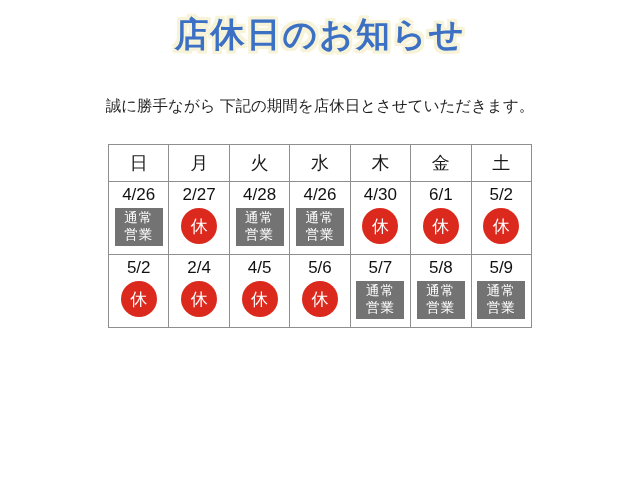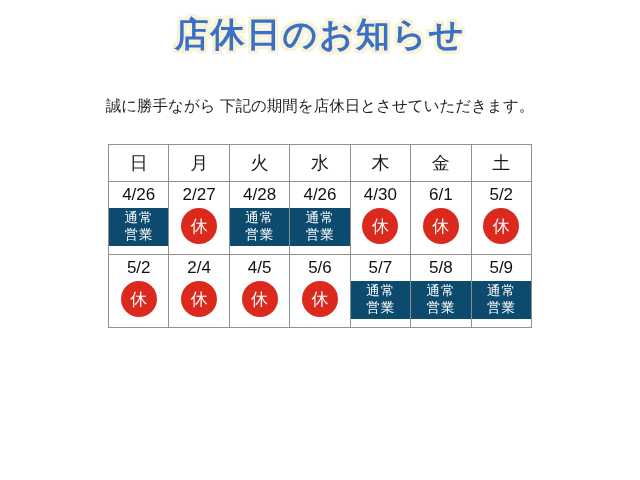--- a/index.html
+++ b/index.html
@@ -64,23 +64,23 @@
     vertical-align: top;
   }
   .cell-date {
     font-size: 17px;
     font-weight: 500;
     color: #111111;
     margin-top: 3px;
     margin-bottom: 3px;
   }
   .badge-open {
-    width: 60px; height: 38px;
+    width: 48px; height: 38px;
     margin: 0 auto;
-    background: #0c4a6e;
+    background: #737373;
     color: #ffffff;
     display: flex;
     flex-direction: column;
     align-items: center;
     justify-content: center;
     font-size: 13.5px;
     line-height: 1.25;
     letter-spacing: 1px;
   }
   .badge-closed {

